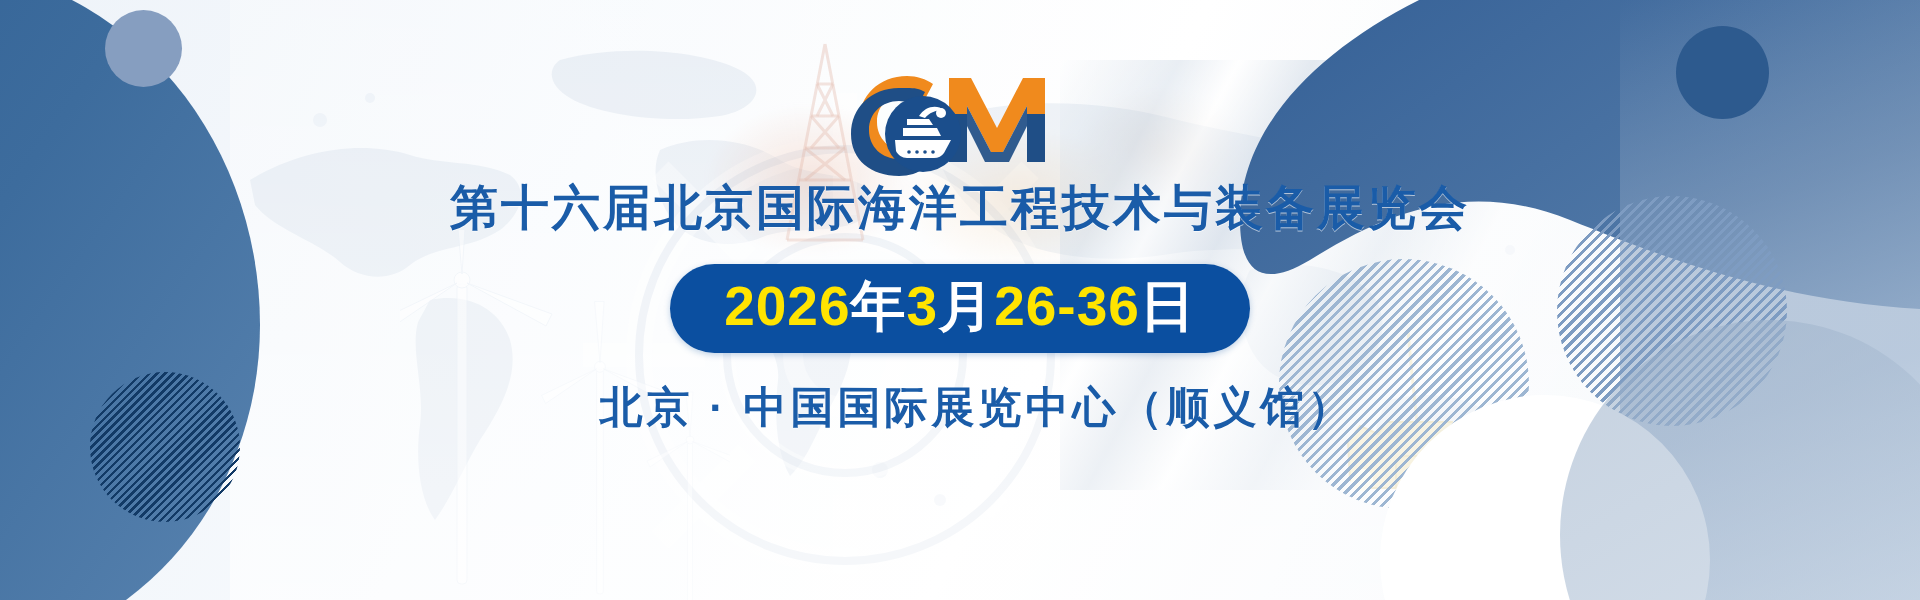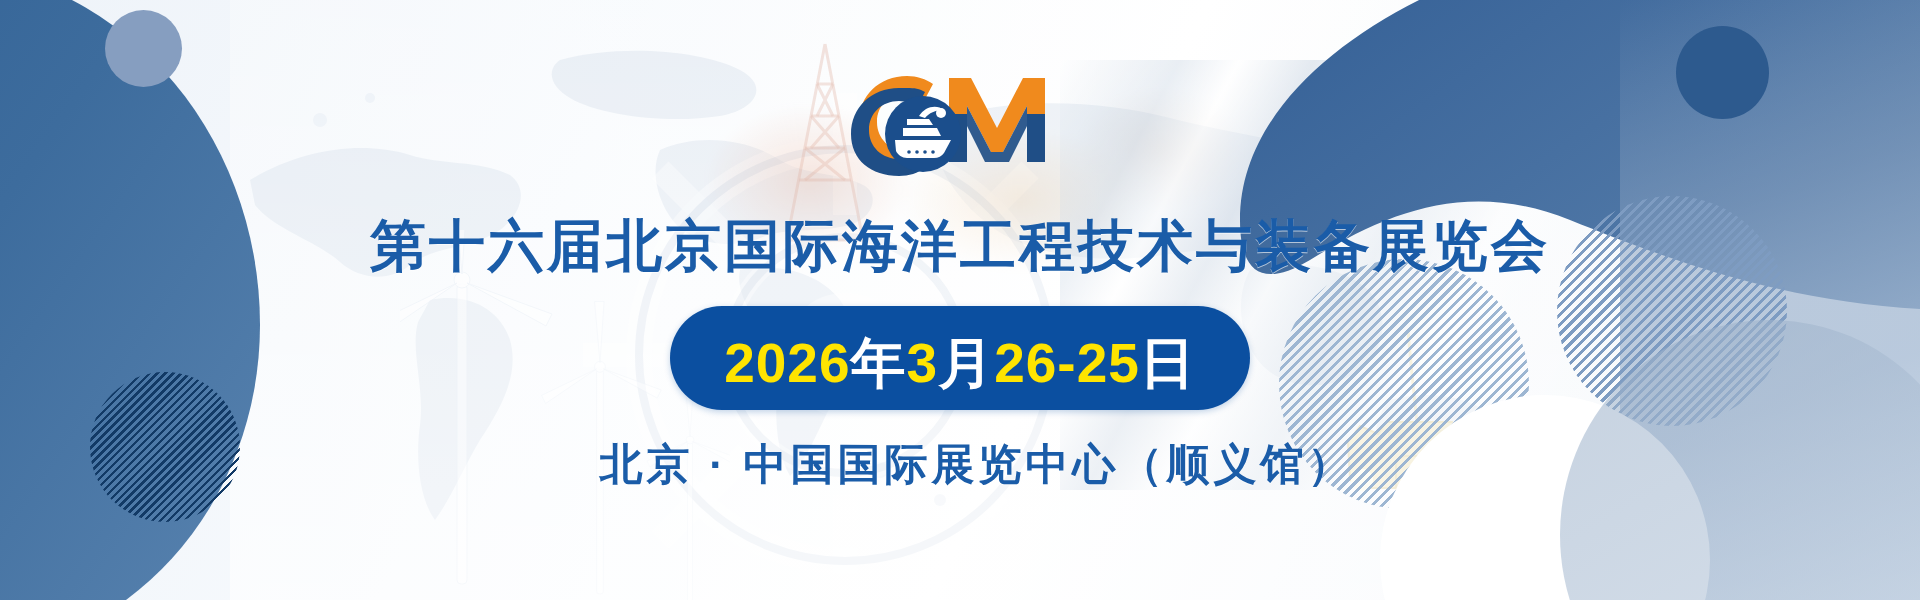--- a/index.html
+++ b/index.html
@@ -128,36 +128,36 @@
   
   .content {
     position:relative; z-index:40;
     width:1920px; height:600px;
     display:flex; flex-direction:column; align-items:center;
   }
 
   .logo { margin-top:72px; width:230px; height:104px; position:relative; }
 
   .title {
-    margin-top:42px;
-    font-size:56px;
+    margin-top:8px;
+    font-size:48px;
     font-weight:bold;
     color:#1a5ca8;
     letter-spacing:3px;
     line-height:1;
     white-space:nowrap;
     text-shadow:0 1px 0 rgba(255,255,255,.6);
     font-family:Liberation Serif, serif;
   }
 
   .date-badge {
     margin-top:32px;
     background:#0b4fa0;
     border-radius:60px;
-    padding:25px 54px 14px;
+    padding:10px 54px 14px;
     display:flex; align-items:baseline; justify-content:center;
     box-shadow:0 2px 6px rgba(11,79,160,.25);
   }
   .date-badge span { font-size:55px; font-weight:bold; line-height:1.18; letter-spacing:1px; }
   .d-num  { color:#ffe400; }
   .d-char { color:#ffffff; }
 
   .venue {
     margin-top:26px;
     font-size:43px;
@@ -327,20 +327,20 @@
       </g>
     </svg>
 
     <div class="title">第十六届北京国际海洋工程技术与装备展览会</div>
 
     <div class="date-badge">
       <span class="d-num">2026</span>
       <span class="d-char">年</span>
       <span class="d-num">3</span>
       <span class="d-char">月</span>
-      <span class="d-num">26-25</span>
+      <span class="d-num">26-36</span>
       <span class="d-char">日</span>
     </div>
 
     <div class="venue">北京 · 中国国际展览中心（顺义馆）</div>
   </div>
 
 </div>
 
 </body></html>

